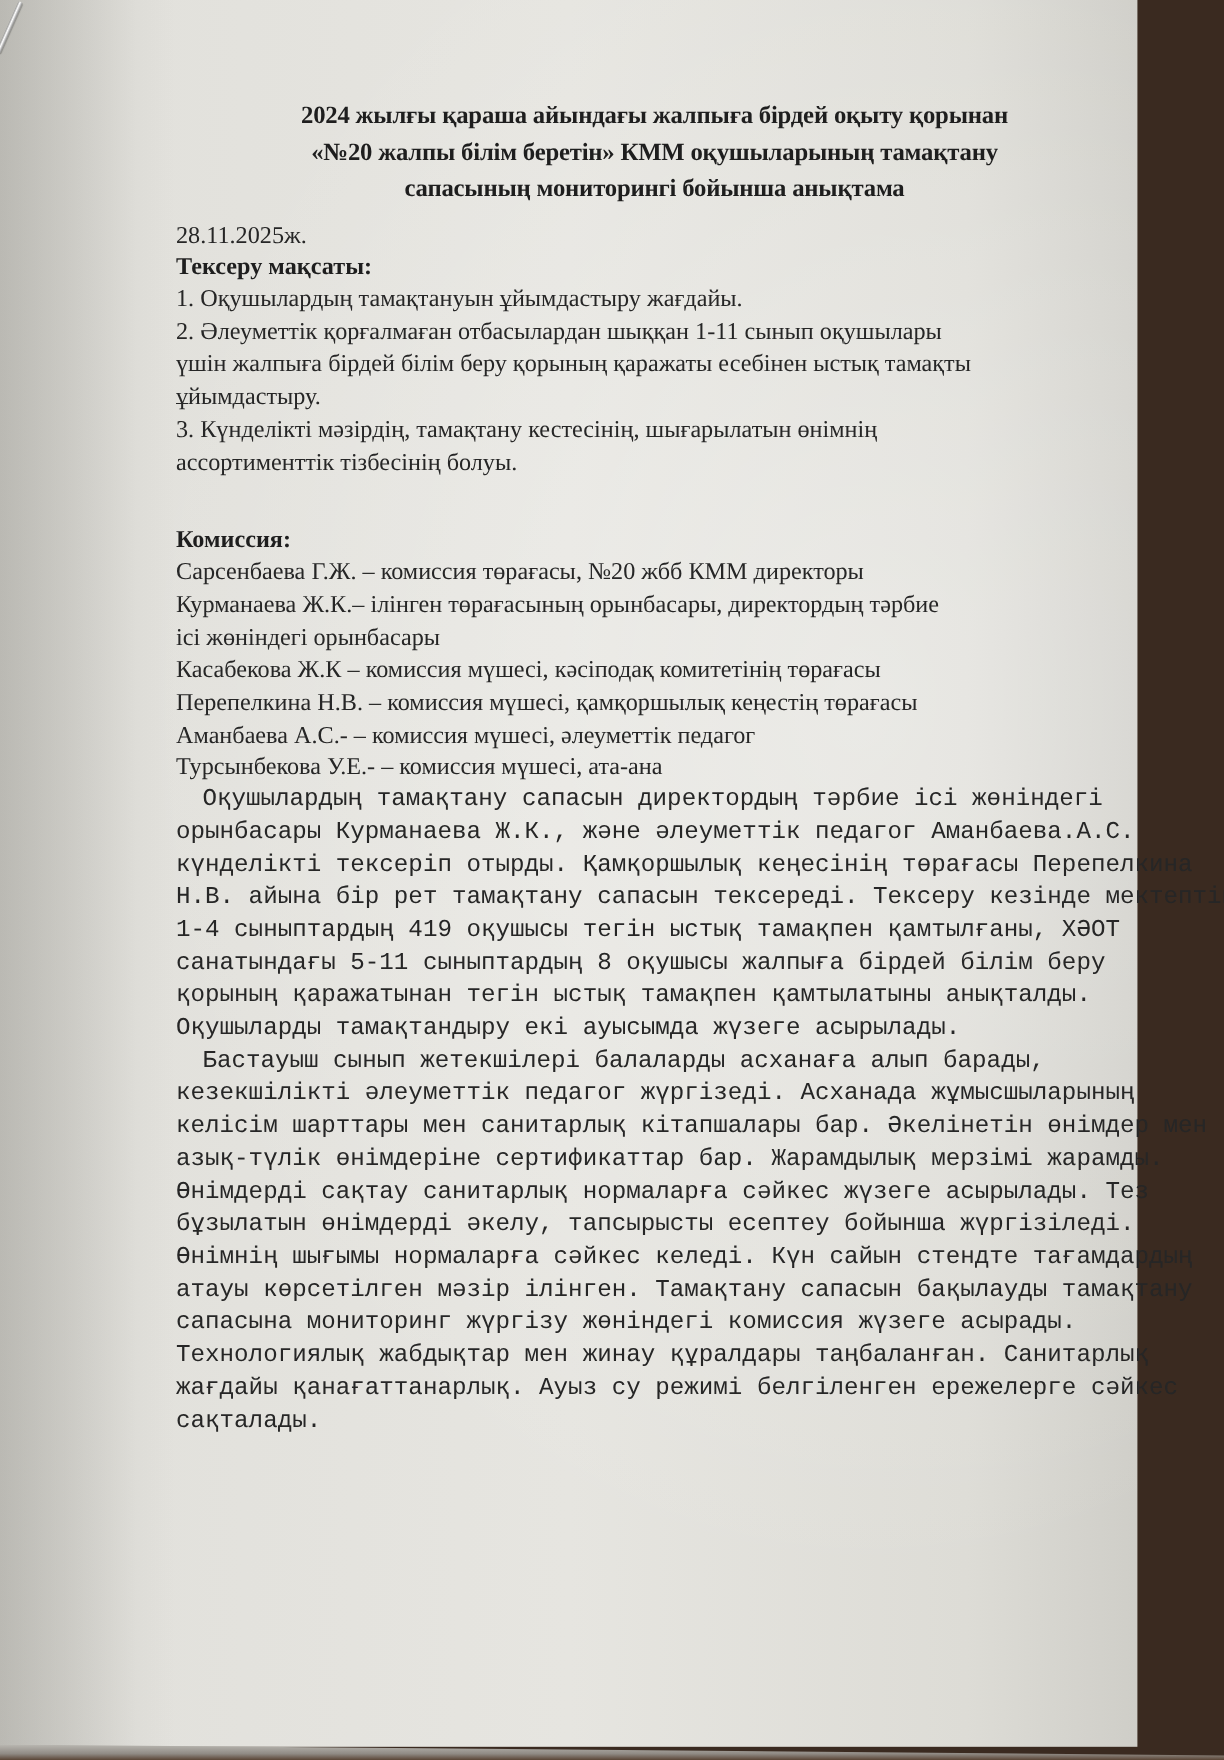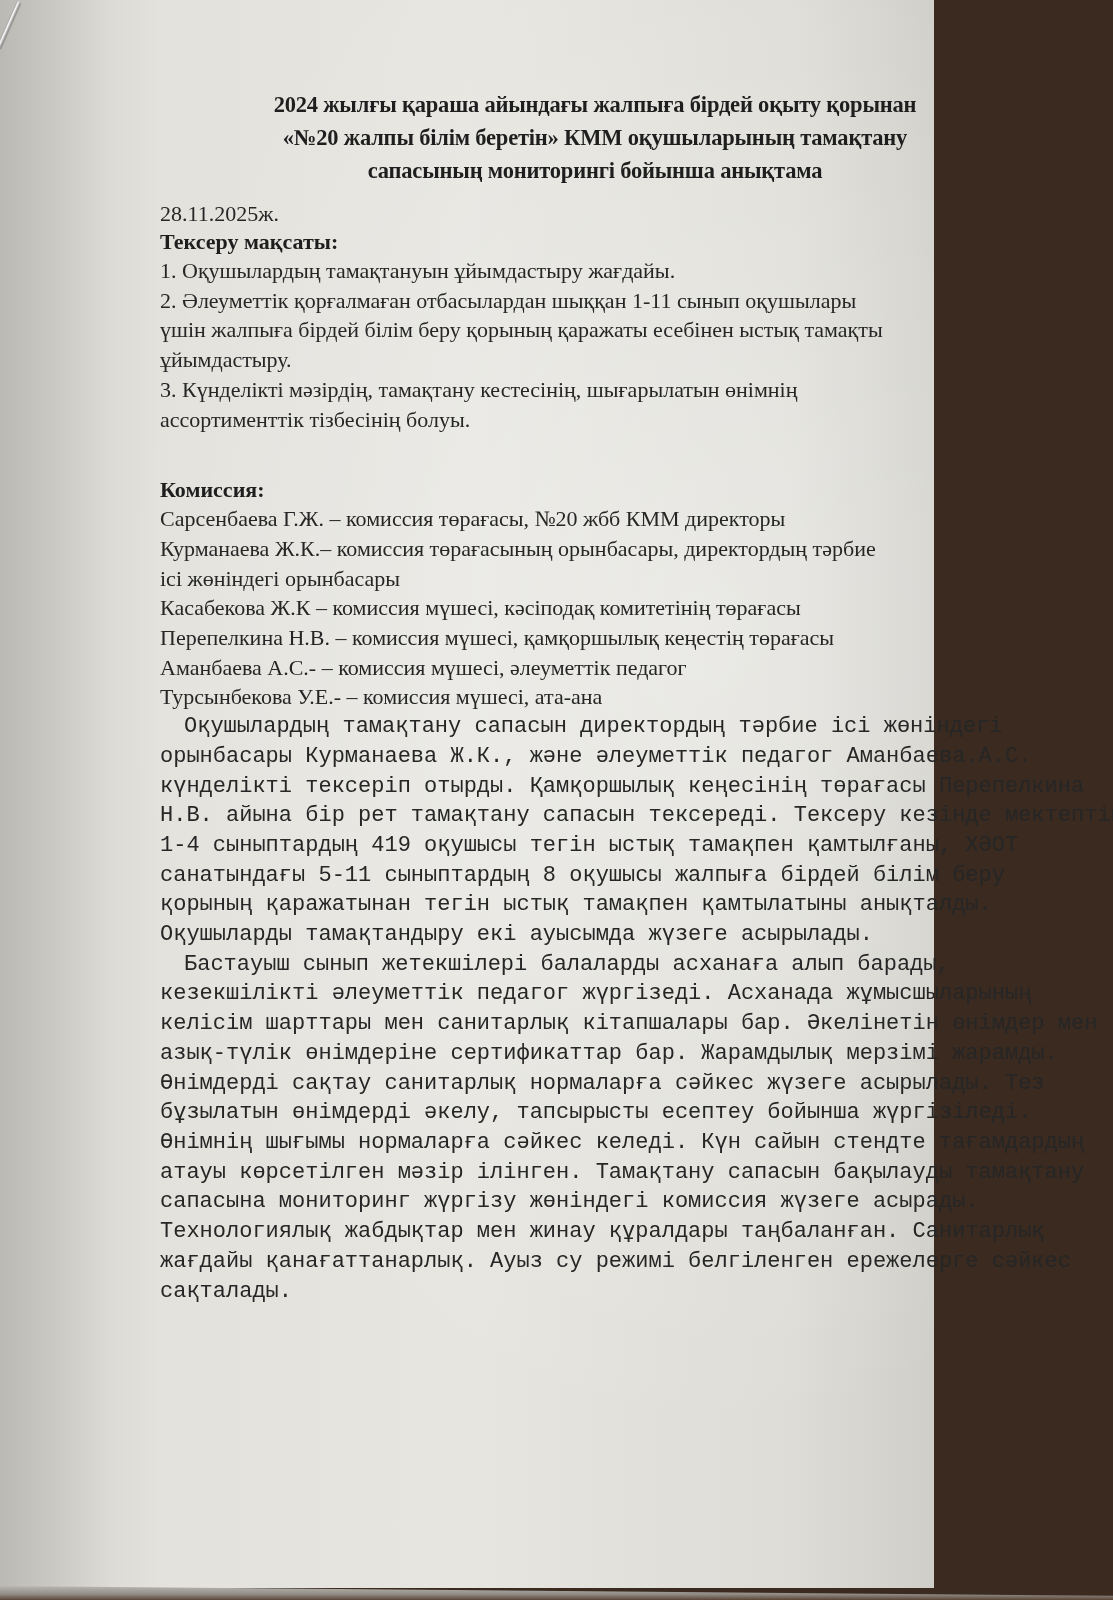--- a/index.html
+++ b/index.html
@@ -11,21 +11,21 @@
       height: 1600px;
       overflow: hidden;
       position: relative;
       background: #3a2a20;
       font-family: "Liberation Serif", "DejaVu Serif", serif;
     }
     .paper {
       position: absolute;
       left: 0;
       top: 0;
-      width: 934px;
+      width: 1034px;
       height: 1588px;
       background:
         radial-gradient(ellipse at 75% 40%, rgba(255,255,255,0.35), rgba(255,255,255,0) 60%),
         linear-gradient(90deg, #c9c8c2 0%, #e2e1dc 12%, #e6e5e0 50%, #dddcd6 85%, #cfcec8 100%);
     }
     .paper-edge {
       position: absolute;
       left: 0;
       bottom: 0;
       width: 1113px;
@@ -118,21 +118,21 @@
       <div class="line">2. Әлеуметтік қорғалмаған отбасылардан шыққан 1-11 сынып оқушылары</div>
       <div class="line">үшін жалпыға бірдей білім беру қорының қаражаты есебінен ыстық тамақты</div>
       <div class="line">ұйымдастыру.</div>
       <div class="line">3. Күнделікті мәзірдің, тамақтану кестесінің, шығарылатын өнімнің</div>
       <div class="line">ассортименттік тізбесінің болуы.</div>
     </div>
 
     <div class="section-heading commission-heading">Комиссия:</div>
     <div>
       <div class="line">Сарсенбаева Г.Ж. – комиссия төрағасы, №20 жбб КММ директоры</div>
-      <div class="line">Курманаева Ж.К.– комиссия төрағасының орынбасары, директордың тәрбие</div>
+      <div class="line">Курманаева Ж.К.– ілінген төрағасының орынбасары, директордың тәрбие</div>
       <div class="line">ісі жөніндегі орынбасары</div>
       <div class="line">Касабекова Ж.К – комиссия мүшесі, кәсіподақ комитетінің төрағасы</div>
       <div class="line">Перепелкина Н.В. – комиссия мүшесі, қамқоршылық кеңестің төрағасы</div>
       <div class="line">Аманбаева А.С.- – комиссия мүшесі, әлеуметтік  педагог</div>
       <div class="line">Турсынбекова У.Е.- – комиссия мүшесі, ата-ана</div>
     </div>
 
     <div class="para">
       <div class="line indent">Оқушылардың тамақтану сапасын директордың тәрбие ісі  жөніндегі</div>
       <div class="line">орынбасары Курманаева Ж.К., және әлеуметтік педагог Аманбаева.А.С.</div>

